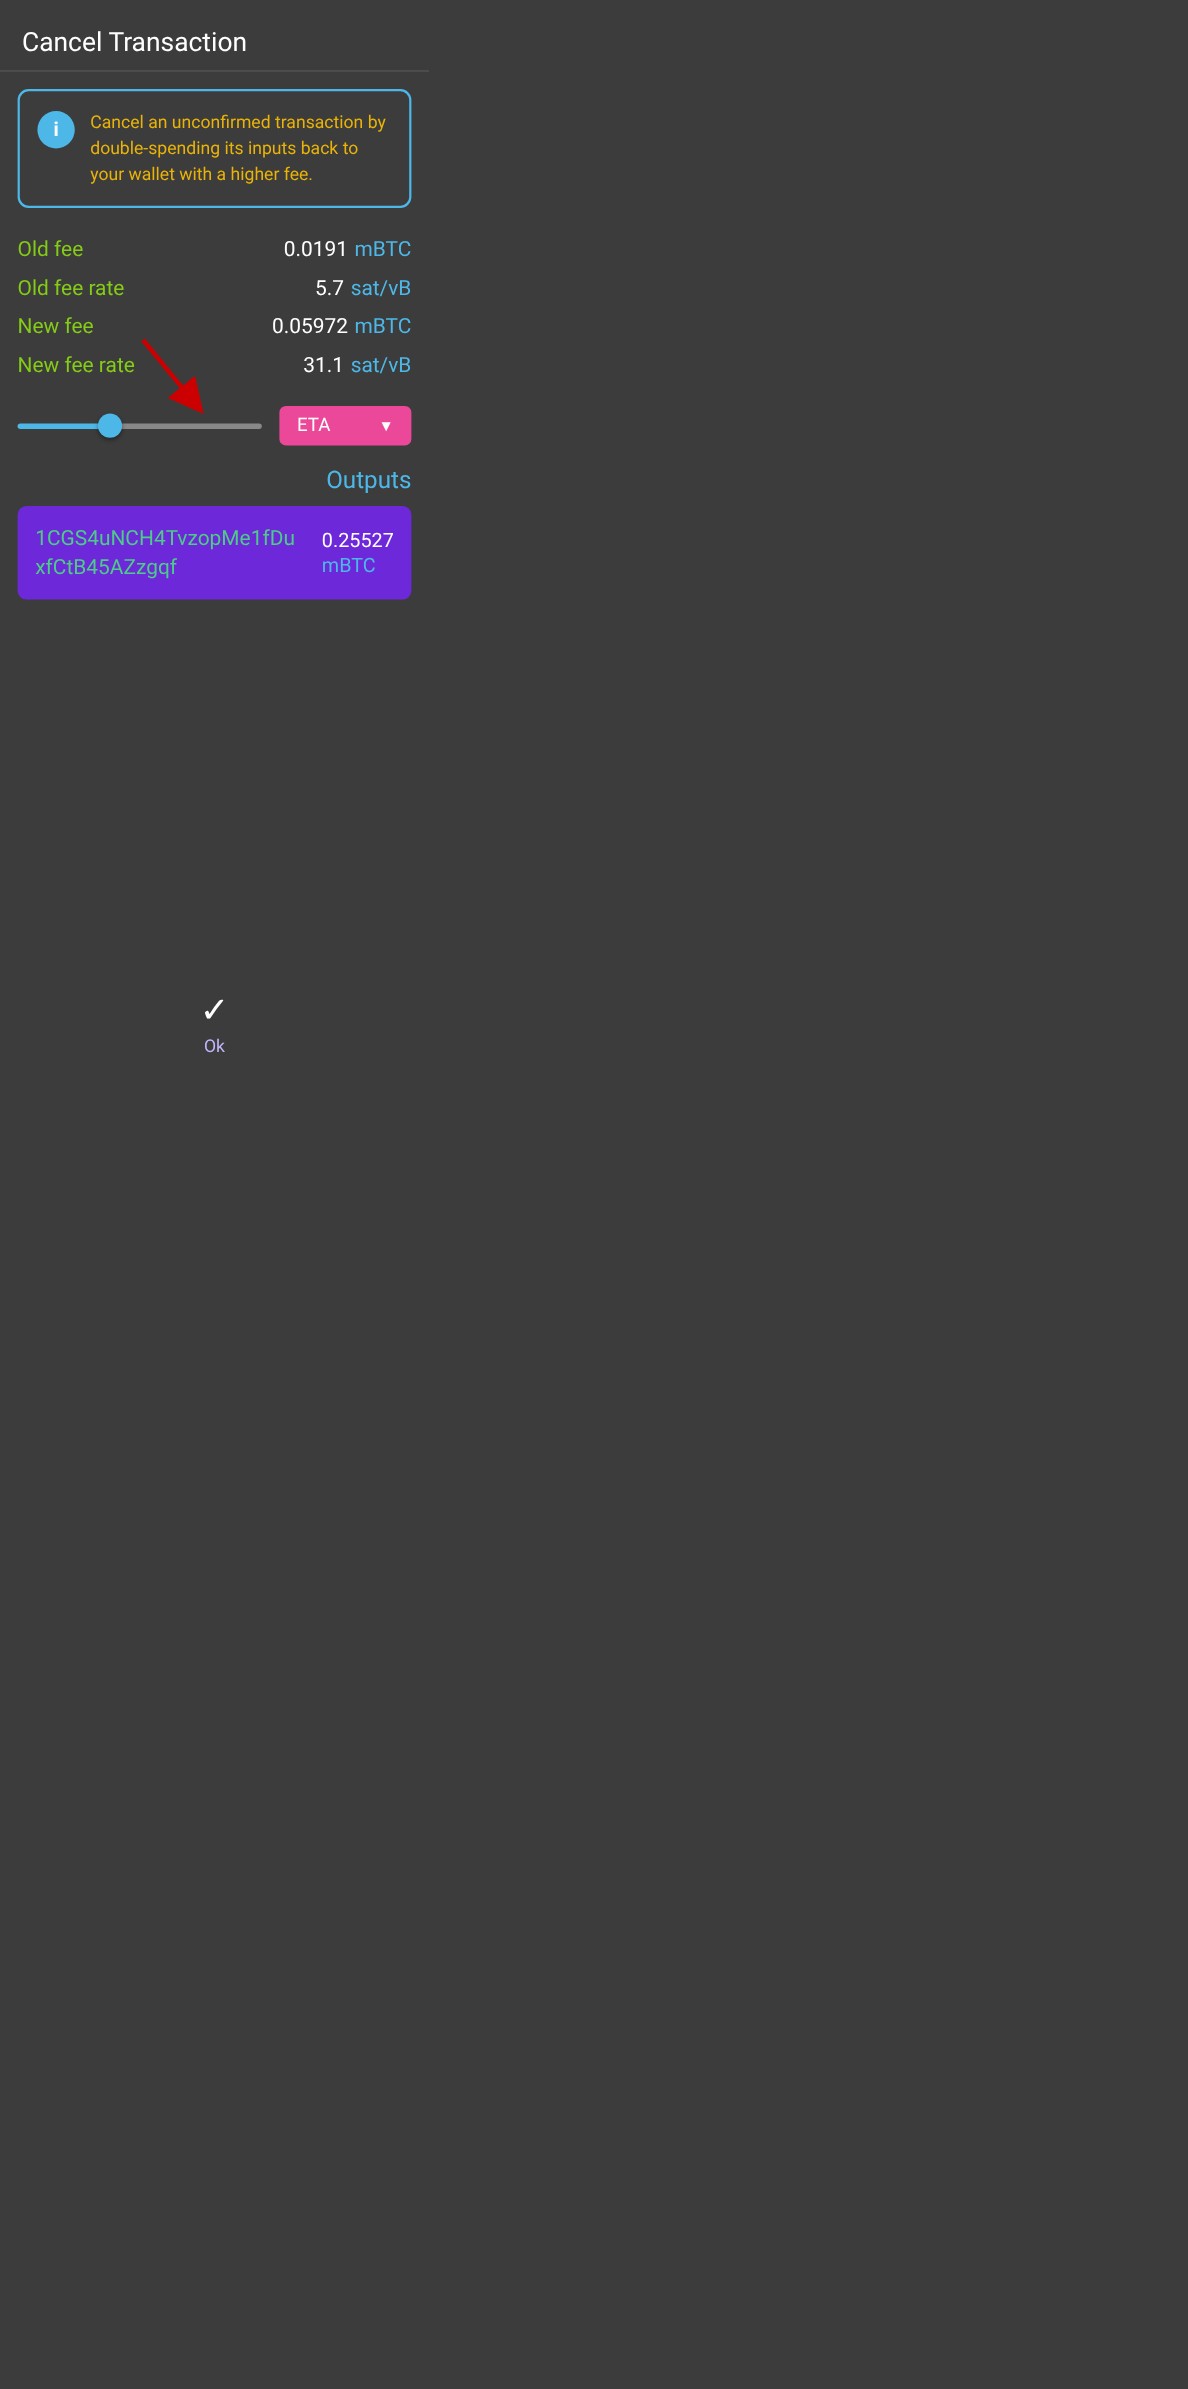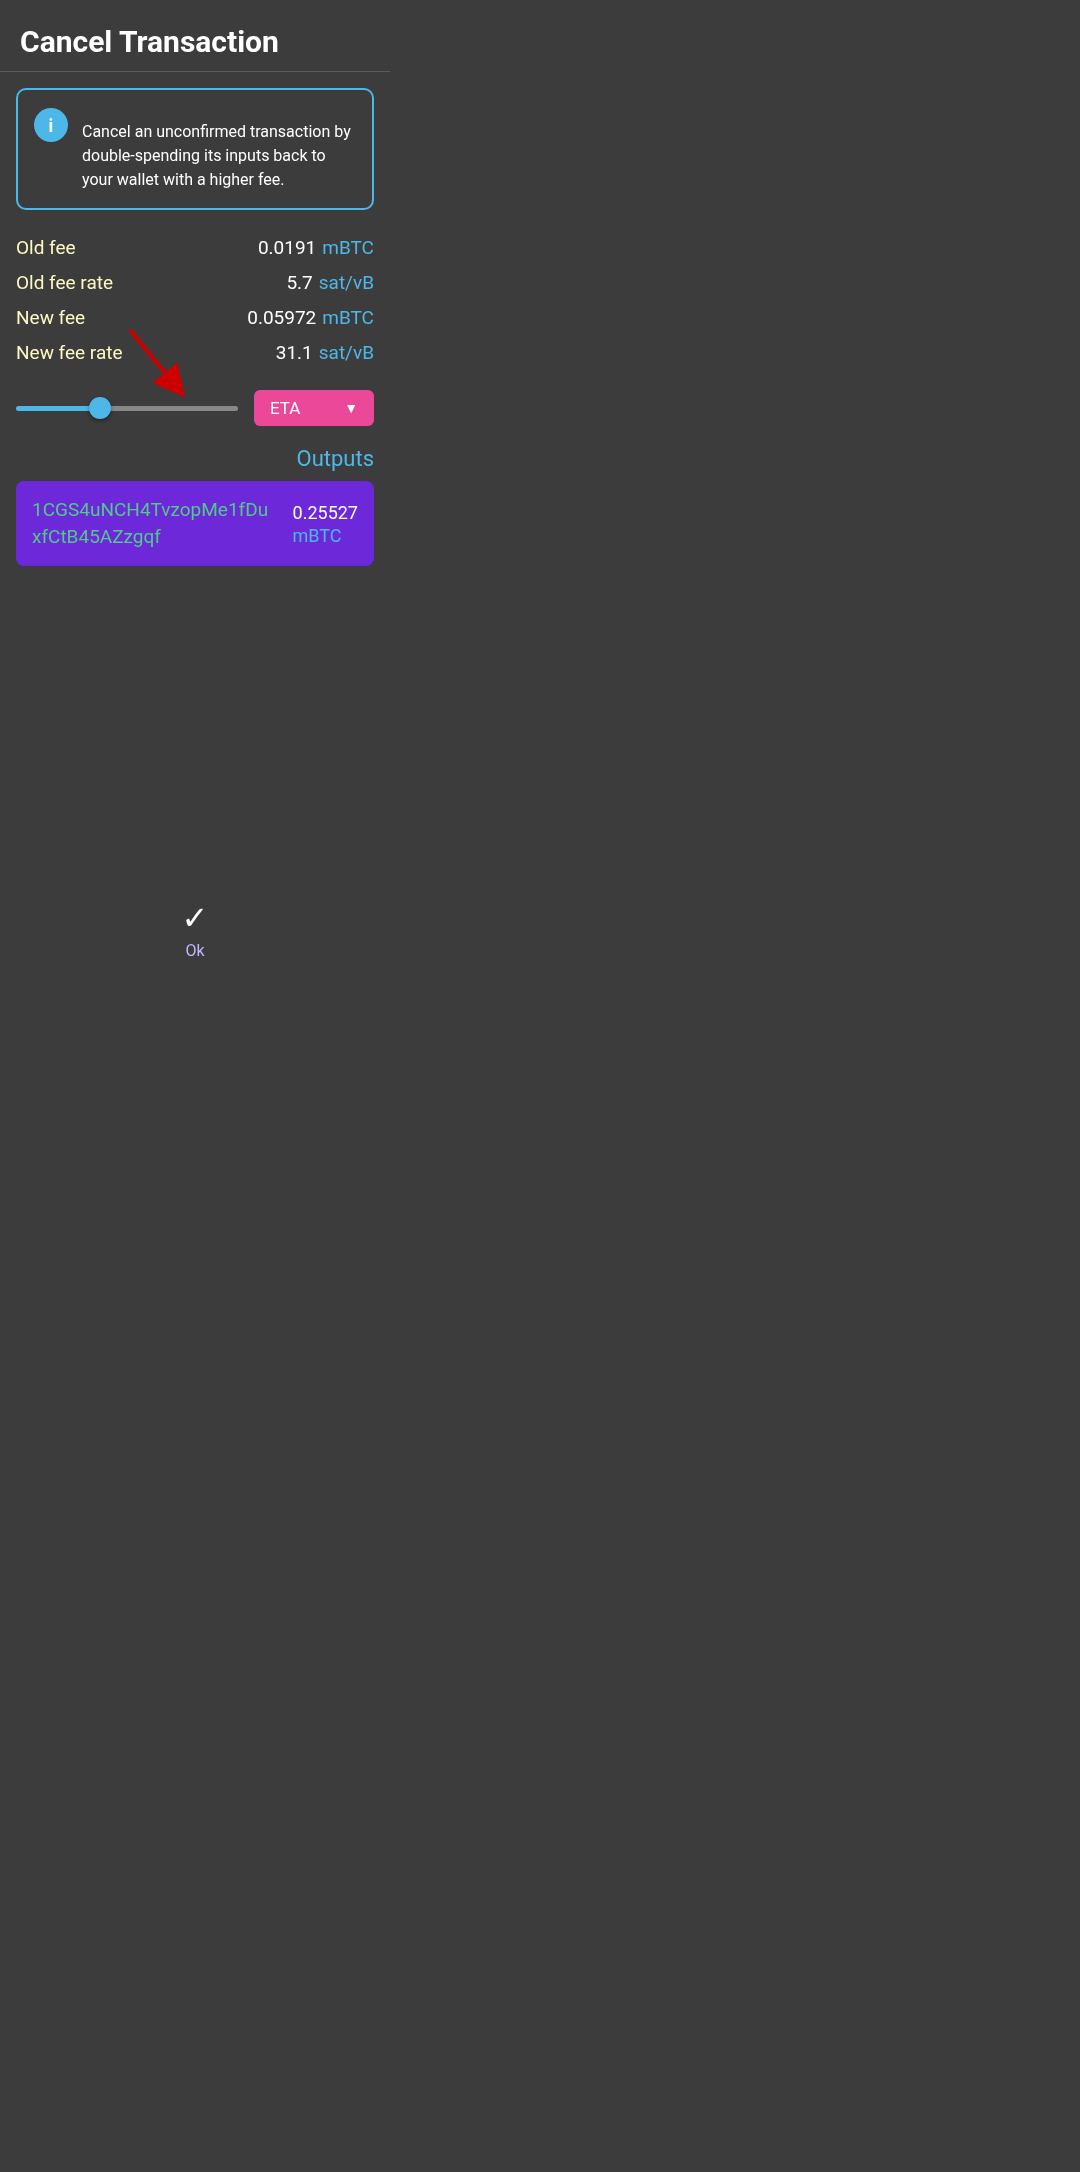--- a/index.html
+++ b/index.html
@@ -19,22 +19,22 @@
       background-color: #3c3c3c;
       display: flex;
       flex-direction: column;
     }
 
     .header {
       padding: 24px 20px 12px 20px;
     }
 
     .header-title {
-      font-size: 30px;
-      font-weight: bold;
+      font-size: 24px;
+      font-weight: normal;
       color: #ffffff;
     }
 
     .divider {
       height: 1px;
       background-color: #5a5a5a;
       margin: 0 0 16px 0;
     }
 
     .info-box {
@@ -59,41 +59,40 @@
       justify-content: center;
       flex-shrink: 0;
       color: #ffffff;
       font-weight: bold;
       font-size: 18px;
       margin-top: 2px;
     }
 
     .info-text {
       font-size: 16px;
-      color: #ffffff;
+      color: #eab308;
       line-height: 1.5;
-      margin-top: 14px;
     }
 
     .fee-info {
       padding: 0 16px;
       margin-bottom: 10px;
     }
 
     .fee-row {
       display: flex;
       flex-direction: row;
       justify-content: space-between;
       align-items: center;
       padding: 6px 0;
     }
 
     .fee-label {
       font-size: 19px;
-      color: #fef9c3;
+      color: #84cc16;
     }
 
     .fee-value {
       font-size: 19px;
       color: #ffffff;
       display: flex;
       gap: 6px;
       align-items: center;
     }
 

